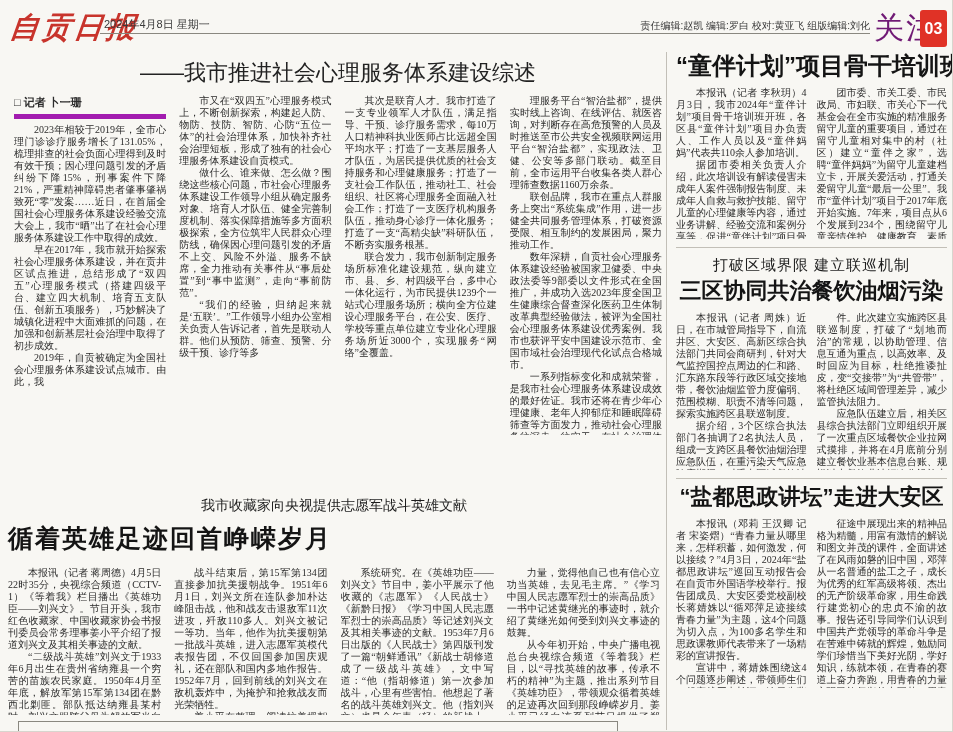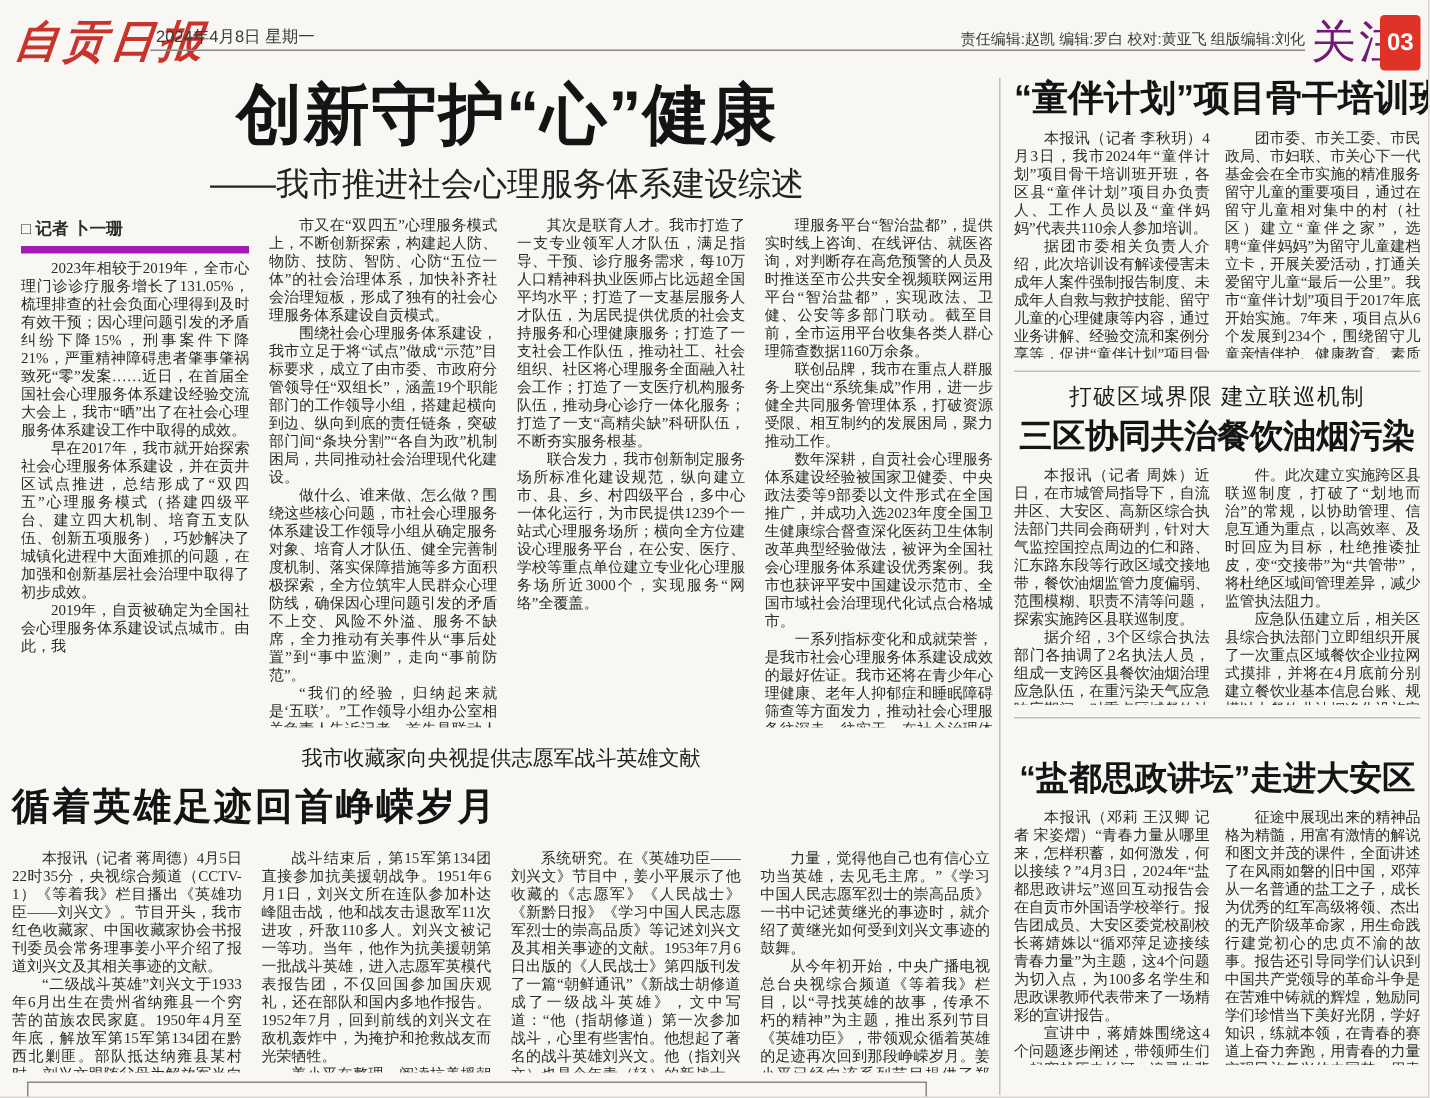--- a/index.html
+++ b/index.html
@@ -67,54 +67,52 @@
   .sb-headline-lg { font-size:22px; line-height:27px; text-align:center; font-weight:bold; white-space:nowrap; }
   .sb-kicker { font-size:15px; line-height:18px; text-align:center; font-weight:400; color:#1d1d1d; letter-spacing:1px; }
   .sidebar .col-row { gap:10px; }
   .sidebar .col-body { flex:1; font-size:10px; line-height:12px; }
   .sb-art1 .col-row { margin-top:9px; }
   .sb-art1 .col-body { height:152px; }
   .sb-art2 .sb-kicker { margin-top:8px; }
   .sb-art2 .sb-headline-lg { margin-top:3px; }
   .sb-art2 .col-row { margin-top:8px; }
   .sb-art2 .col-body { height:158px; }
-  .sb-art3 .sb-headline-lg { margin-top:26px; }
+  .sb-art3 .sb-headline-lg { margin-top:4px; }
   .sb-art3 .col-row { margin-top:8px; }
   .sb-art3 .col-body { height:170px; }
   .sidebar .h-divider { margin-top:8px; }
 </style>
 </head>
 <body>
 
 <div class="page">
 
   <div class="masthead">自贡日报</div>
   <div class="issue-date">2024年4月8日 星期一</div>
   <div class="header-rule"></div>
   <div class="editors">责任编辑:赵凯  编辑:罗白  校对:黄亚飞  组版编辑:刘化</div>
   <div class="section-label">关注</div>
   <div class="page-badge">03</div>
 
   <div class="v-divider"></div>
 
   <section class="main-article">
-    <h1 class="main-headline">创新守护“心”健康</h1>
     <h2 class="main-subtitle">——我市推进社会心理服务体系建设综述</h2>
     <div class="col-row">
       <div class="col">
         <div class="byline">□ 记者 卜一珊</div>
         <div class="col-body" style="height:319px;">
             <p>2023年相较于2019年，全市心理门诊诊疗服务增长了131.05%，梳理排查的社会负面心理得到及时有效干预；因心理问题引发的矛盾纠纷下降15%，刑事案件下降21%，严重精神障碍患者肇事肇祸致死“零”发案……近日，在首届全国社会心理服务体系建设经验交流大会上，我市“晒”出了在社会心理服务体系建设工作中取得的成效。</p>
             <p>早在2017年，我市就开始探索社会心理服务体系建设，并在贡井区试点推进，总结形成了“双四五”心理服务模式（搭建四级平台、建立四大机制、培育五支队伍、创新五项服务），巧妙解决了城镇化进程中大面难抓的问题，在加强和创新基层社会治理中取得了初步成效。</p>
             <p>2019年，自贡被确定为全国社会心理服务体系建设试点城市。由此，我</p>
           </div>
       </div>
       <div class="col col-body">
           <p>市又在“双四五”心理服务模式上，不断创新探索，构建起人防、物防、技防、智防、心防“五位一体”的社会治理体系，加快补齐社会治理短板，形成了独有的社会心理服务体系建设自贡模式。</p>
-          <p>围绕社会心理服务体系建设，我市立足于将“试点”做成“示范”目标要求，成立了由市委、市政府分管领导任“双组长”，涵盖19个职能部门的工作领导小组，搭建起横向到边、纵向到底的责任链条，突破部门间“条块分割”“各自为政”机制困局，共同推动社会治理现代化建设。</p>
           <p>做什么、谁来做、怎么做？围绕这些核心问题，市社会心理服务体系建设工作领导小组从确定服务对象、培育人才队伍、健全完善制度机制、落实保障措施等多方面积极探索，全方位筑牢人民群众心理防线，确保因心理问题引发的矛盾不上交、风险不外溢、服务不缺席，全力推动有关事件从“事后处置”到“事中监测”，走向“事前防范”。</p>
           <p>“我们的经验，归纳起来就是‘五联’。”工作领导小组办公室相关负责人告诉记者，首先是联动人群。他们从预防、筛查、预警、分级干预、诊疗等多</p>
         </div>
       <div class="col col-body">
           <p>其次是联育人才。我市打造了一支专业领军人才队伍，满足指导、干预、诊疗服务需求，每10万人口精神科执业医师占比远超全国平均水平；打造了一支基层服务人才队伍，为居民提供优质的社会支持服务和心理健康服务；打造了一支社会工作队伍，推动社工、社会组织、社区将心理服务全面融入社会工作；打造了一支医疗机构服务队伍，推动身心诊疗一体化服务；打造了一支“高精尖缺”科研队伍，不断夯实服务根基。</p>
           <p>联合发力，我市创新制定服务场所标准化建设规范，纵向建立市、县、乡、村四级平台，多中心一体化运行，为市民提供1239个一站式心理服务场所；横向全方位建设心理服务平台，在公安、医疗、学校等重点单位建立专业化心理服务场所近3000个，实现服务“网络”全覆盖。</p>
         </div>
       <div class="col col-body">
           <p>理服务平台“智治盐都”，提供实时线上咨询、在线评估、就医咨询，对判断存在高危预警的人员及时推送至市公共安全视频联网运用平台“智治盐都”，实现政法、卫健、公安等多部门联动。截至目前，全市运用平台收集各类人群心理筛查数据1160万余条。</p>
           <p>联创品牌，我市在重点人群服务上突出“系统集成”作用，进一步健全共同服务管理体系，打破资源受限、相互制约的发展困局，聚力推动工作。</p>

